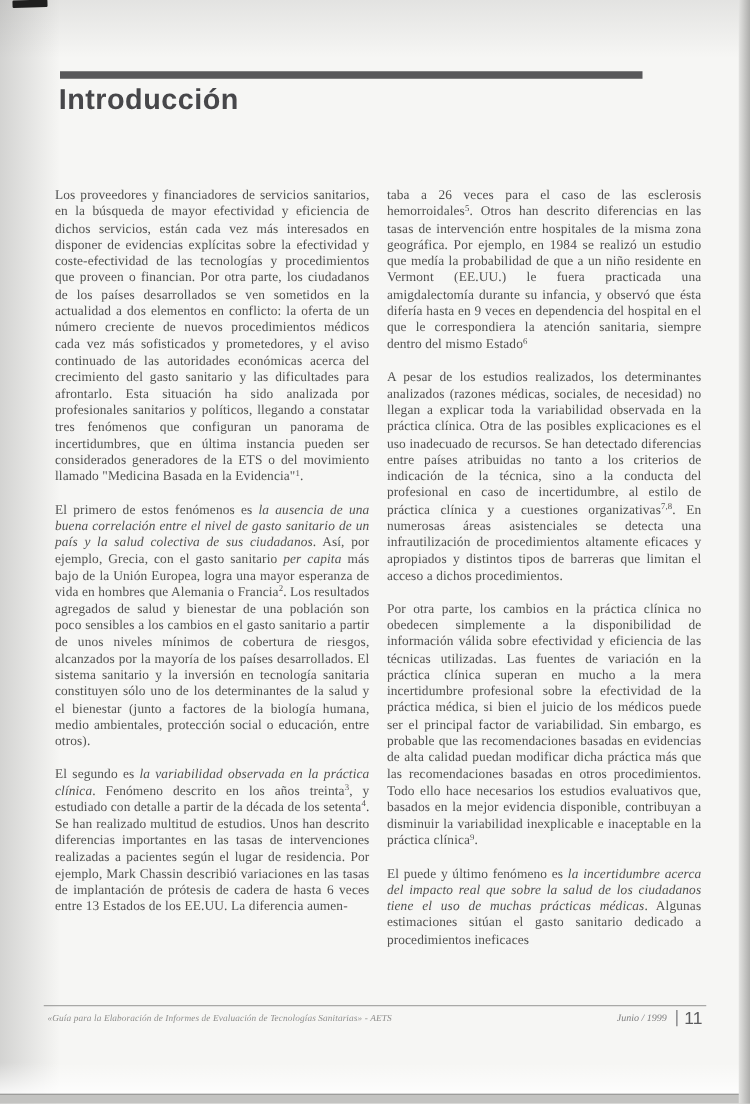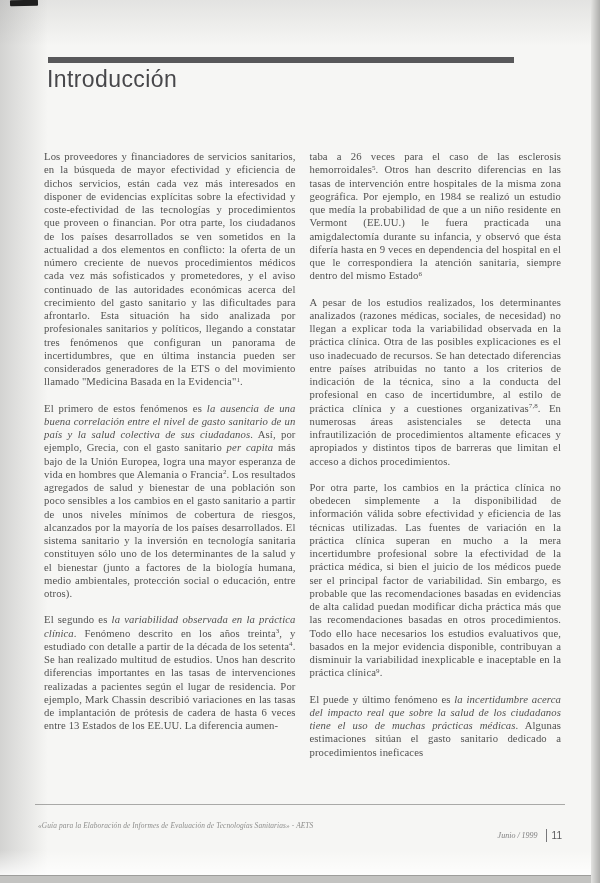--- a/index.html
+++ b/index.html
@@ -49,21 +49,21 @@
     z-index: 7;
   }
   
   .title-rule {
     position: absolute; left: 48px; top: 57px; width: 466px; height: 6px;
     background: #58585a;
   }
   .page-title {
     position: absolute; left: 47px; top: 66px; margin: 0;
     font-family: "Liberation Sans", sans-serif;
-    font-size: 23px; font-weight: normal;
+    font-size: 23px; font-weight: bold;
     letter-spacing: 0.4px;
     color: #47474a;
   }
   
   .columns {
     position: absolute; left: 44px; top: 150px; width: 517px;
     display: flex; gap: 14px;
   }
   .col { flex: 1 1 0; }
   .para {
@@ -89,33 +89,33 @@
   .footer-row {
     position: absolute; left: 38px; top: 808px; width: 524px;
     display: flex; justify-content: space-between; align-items: center;
   }
   .footer-left {
     font-style: italic;
     font-size: 7.4px;
     color: #8d8d8b;
     letter-spacing: 0.1px;
   }
-  .footer-right { display: flex; align-items: center; margin-top: 21px; }
+  .footer-right { display: flex; align-items: center; }
   .footer-date {
     font-style: italic;
     font-size: 8px;
     color: #7d7d7e;
   }
   .footer-page {
     display: inline-block;
     margin-left: 8px;
     padding-left: 5px;
     border-left: 1px solid #77777a;
     font-family: "Liberation Sans", sans-serif;
-    font-size: 10px;
+    font-size: 14px;
     line-height: 13px;
     color: #5b5b5d;
   }
 </style>
 </head>
 <body>
 
 <div class="scan-mark"></div>
 <div class="edge-top"></div>
 <div class="edge-left"></div>

